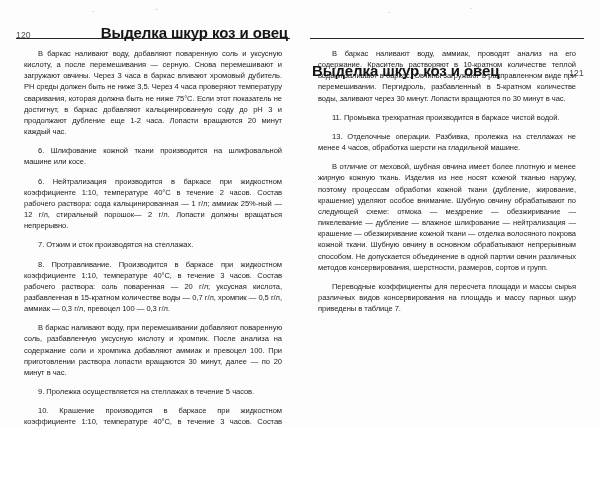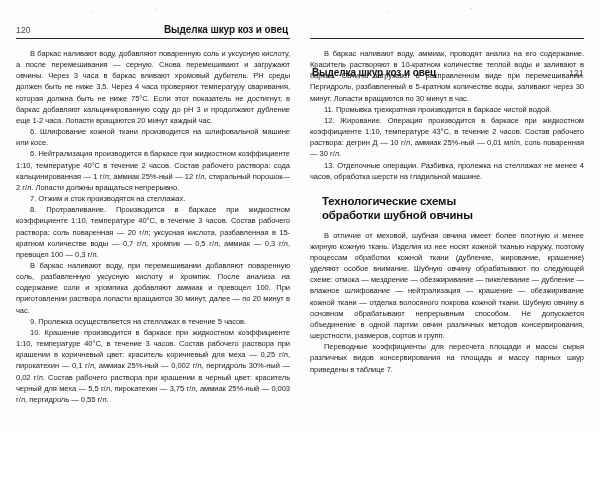--- a/index.html
+++ b/index.html
@@ -38,32 +38,32 @@
   .running-head.left-head  { justify-content: flex-start; }
   .running-head.right-head { justify-content: flex-start; }
 
   .folio {
     font-size: 8.5px;
     color: #4a4a4a;
     letter-spacing: 0.2px;
     flex: 0 0 auto;
   }
   .head-title {
-    font-size: 10px;
+    font-size: 15px;
     font-weight: bold;
     letter-spacing: -0.1px;
     color: #141414;
     white-space: nowrap;
   }
   .left-head .head-title  { margin-left: auto; margin-right: 2px; }
   .right-head .head-title { margin-right: auto; margin-left: 2px; }
   .right-head .folio      { margin-left: auto; margin-top: 44px; }
 
   p.body {
-    margin: 0;
+    margin: 8px;
     font-size: 7.55px;
     line-height: 11.15px;
     text-align: justify;
     text-indent: 14px;
     letter-spacing: -0.06px;
     word-spacing: 0.1px;
     color: #1c1c1c;
   }
 
   .section-heading {
@@ -108,27 +108,22 @@
 
   <div class="page page-right">
 
     <div class="running-head right-head">
       <span class="head-title">Выделка шкур коз и овец</span>
       <span class="folio">121</span>
     </div>
 
     <p class="body">В баркас наливают воду, аммиак, проводят анализ на его содержание. Краситель растворяют в 10-кратном количестве теплой воды и заливают в баркас. Овчины загружают в расправленном виде при перемешивании. Пергидроль, разбавленный в 5-кратном количестве воды, заливают через 30 минут. Лопасти вращаются по 30 минут в час.</p>
     <p class="body">11. Промывка трехкратная производится в баркасе чистой водой.</p>
-    <p class="body">12. Жирование. Операция производится в баркасе при жидкостном коэффициенте 1:10, температуре 43°С, в течение 2 часов. Состав рабочего раствора: дегрин Д — 10 г/л, аммиак 25%-ный — 0,01 мл/л, соль поваренная — 30 г/л.</p>
     <p class="body">13. Отделочные операции. Разбивка, пролежка на стеллажах не менее 4 часов, обработка шерсти на гладильной машине.</p>
 
-    <h2 class="section-heading">
-      <span>Технологические схемы</span>
-      <span>обработки шубной овчины</span>
-    </h2>
 
     <p class="body">В отличие от меховой, шубная овчина имеет более плотную и менее жирную кожную ткань. Изделия из нее носят кожной тканью наружу, поэтому процессам обработки кожной ткани (дубление, жирование, крашение) уделяют особое внимание. Шубную овчину обрабатывают по следующей схеме: отмока — мездрение — обезжиривание — пикелевание — дубление — влажное шлифование — нейтрализация — крашение — обезжиривание кожной ткани — отделка волосяного покрова кожной ткани. Шубную овчину в основном обрабатывают непрерывным способом. Не допускается объединение в одной партии овчин различных методов консервирования, шерстности, размеров, сортов и групп.</p>
     <p class="body">Переводные коэффициенты для пересчета площади и массы сырья различных видов консервирования на площадь и массу парных шкур приведены в таблице 7.</p>
   </div>
 
   <div class="speck" style="left:92px; top:11px; width:2px; height:1px;"></div>
   <div class="speck" style="left:155px; top:9px; width:3px; height:1px;"></div>
   <div class="speck" style="left:388px; top:12px; width:2px; height:1px;"></div>
   <div class="speck" style="left:470px; top:8px; width:2px; height:1px;"></div>
   <div class="speck" style="left:330px; top:455px; width:2px; height:1px;"></div>

